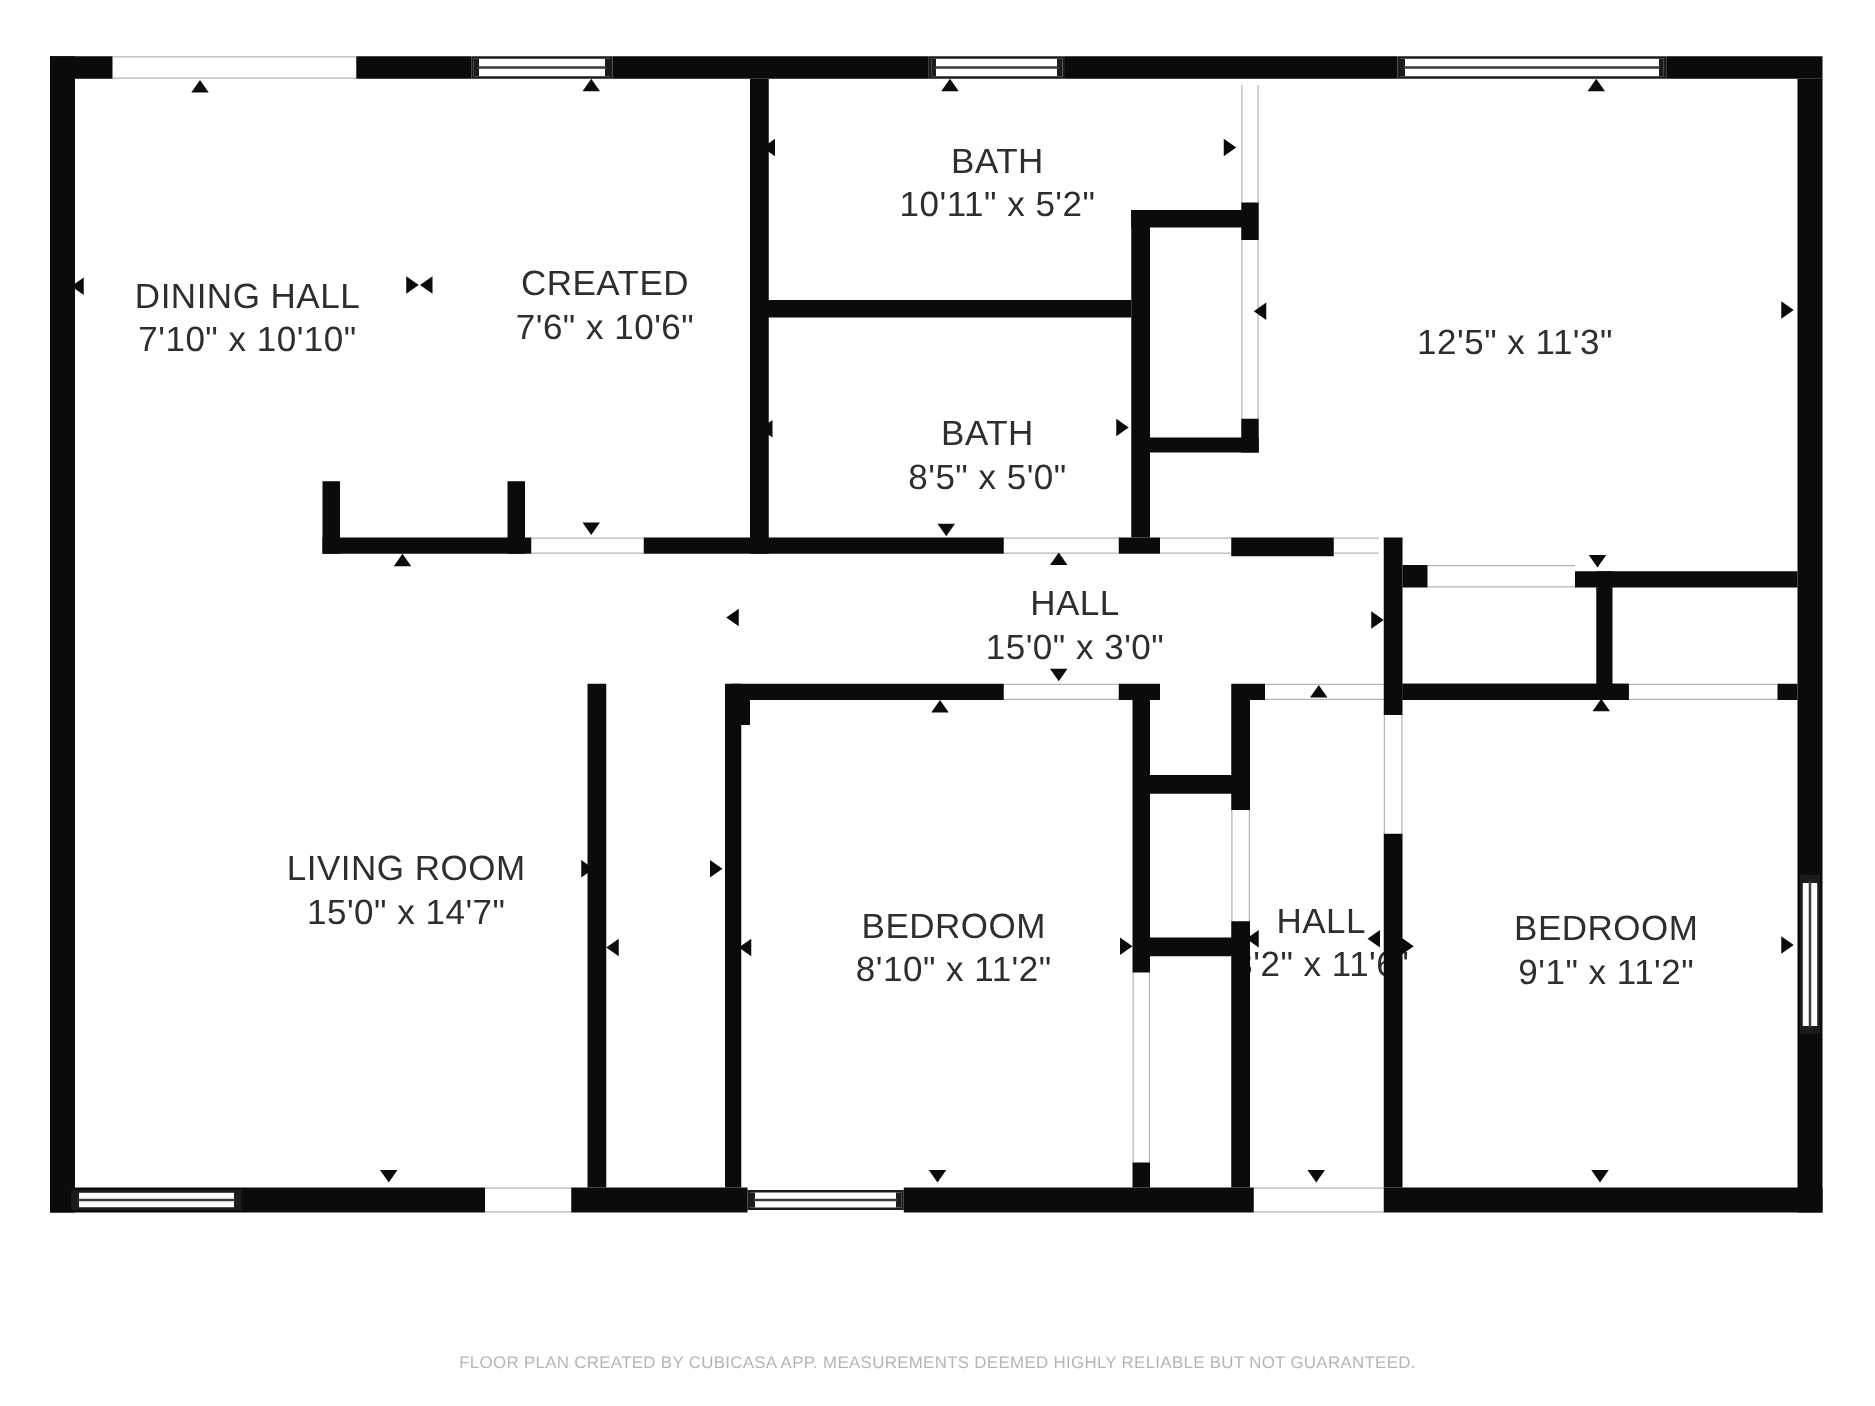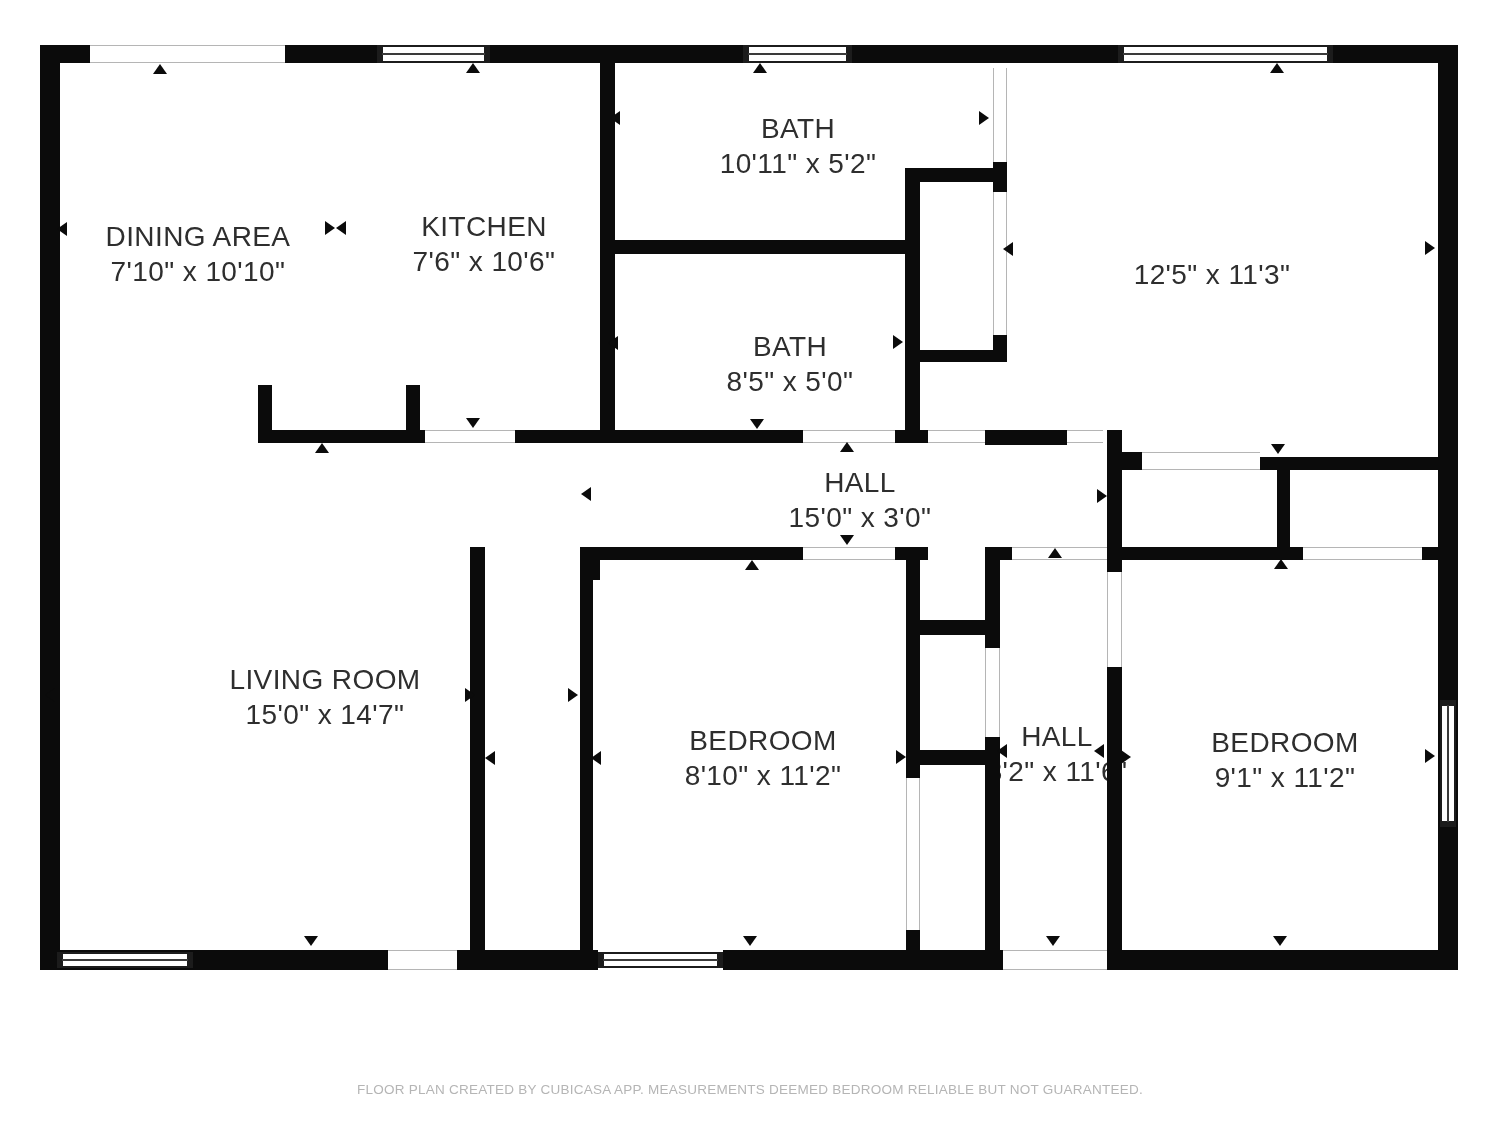--- a/index.html
+++ b/index.html
@@ -27,61 +27,61 @@
   .tri-down  { border-left:7px solid transparent; border-right:7px solid transparent; border-top:10px solid #0b0b0b; }
   .tri-left  { border-top:7px solid transparent; border-bottom:7px solid transparent; border-right:10px solid #0b0b0b; }
   .tri-right { border-top:7px solid transparent; border-bottom:7px solid transparent; border-left:10px solid #0b0b0b; }
   .footer-note { position:absolute; left:0; width:100%; top:1082px; text-align:center;
     color:#b5b5b5; font-size:13.5px; letter-spacing:0.25px; }
 </style>
 </head>
 <body>
 
 <div class="plan" id="plan">
-  <div class="footer-note">FLOOR PLAN CREATED BY CUBICASA APP. MEASUREMENTS DEEMED BEDROOM RELIABLE BUT NOT GUARANTEED.</div>
+  <div class="footer-note">FLOOR PLAN CREATED BY CUBICASA APP. MEASUREMENTS DEEMED HIGHLY RELIABLE BUT NOT GUARANTEED.</div>
 <div class="opening-h" style="left: 90px; top: 45px; width: 195px; height: 18px;"></div>
     <div class="opening-v" style="left: 993px; top: 68px; width: 14px; height: 94px;"></div>
     <div class="opening-v" style="left: 993px; top: 192px; width: 14px; height: 143px;"></div>
     <div class="opening-h" style="left: 425px; top: 430px; width: 90px; height: 13px;"></div>
     <div class="opening-h" style="left: 803px; top: 430px; width: 92px; height: 13px;"></div>
     <div class="opening-h" style="left: 928px; top: 430px; width: 57px; height: 13px;"></div>
     <div class="opening-h" style="left: 1067px; top: 430px; width: 36px; height: 13px;"></div>
     <div class="opening-h" style="left: 803px; top: 547px; width: 92px; height: 13px;"></div>
     <div class="opening-h" style="left: 1012px; top: 547px; width: 95px; height: 13px;"></div>
     <div class="opening-h" style="left: 1142px; top: 452px; width: 118px; height: 18px;"></div>
     <div class="opening-v" style="left: 1107px; top: 572px; width: 15px; height: 95px;"></div>
     <div class="opening-h" style="left: 1303px; top: 547px; width: 119px; height: 13px;"></div>
     <div class="opening-v" style="left: 906px; top: 778px; width: 14px; height: 152px;"></div>
     <div class="opening-v" style="left: 985px; top: 648px; width: 15px; height: 89px;"></div>
     <div class="opening-h" style="left: 388px; top: 950px; width: 69px; height: 20px;"></div>
     <div class="opening-h" style="left: 1003px; top: 950px; width: 104px; height: 20px;"></div>
     <div class="room-label" style="left: 198px; top: 254px;">
-      <div>DINING AREA</div>
+      <div>DINING HALL</div>
       <div>7'10" x 10'10"</div>
     </div>
     <div class="room-label" style="left: 484px; top: 244px;">
-      <div>KITCHEN</div>
+      <div>CREATED</div>
       <div>7'6" x 10'6"</div>
     </div>
     <div class="room-label" style="left: 798px; top: 146px;">
       <div>BATH</div>
       <div>10'11" x 5'2"</div>
     </div>
     <div class="room-label" style="left: 1212px; top: 274px;">
       <div>12'5" x 11'3"</div>
     </div>
     <div class="room-label" style="left: 790px; top: 364px;">
       <div>BATH</div>
       <div>8'5" x 5'0"</div>
     </div>
     <div class="room-label" style="left: 860px; top: 500px;">
       <div>HALL</div>
       <div>15'0" x 3'0"</div>
     </div>
-    <div class="room-label" style="left: 325px; top: 697px;">
+    <div class="room-label" style="left: 325px; top: 712px;">
       <div>LIVING ROOM</div>
       <div>15'0" x 14'7"</div>
     </div>
     <div class="room-label" style="left: 763px; top: 758px;">
       <div>BEDROOM</div>
       <div>8'10" x 11'2"</div>
     </div>
     <div class="room-label" style="left: 1057px; top: 754px;">
       <div>HALL</div>
       <div>3'2" x 11'6"</div>

